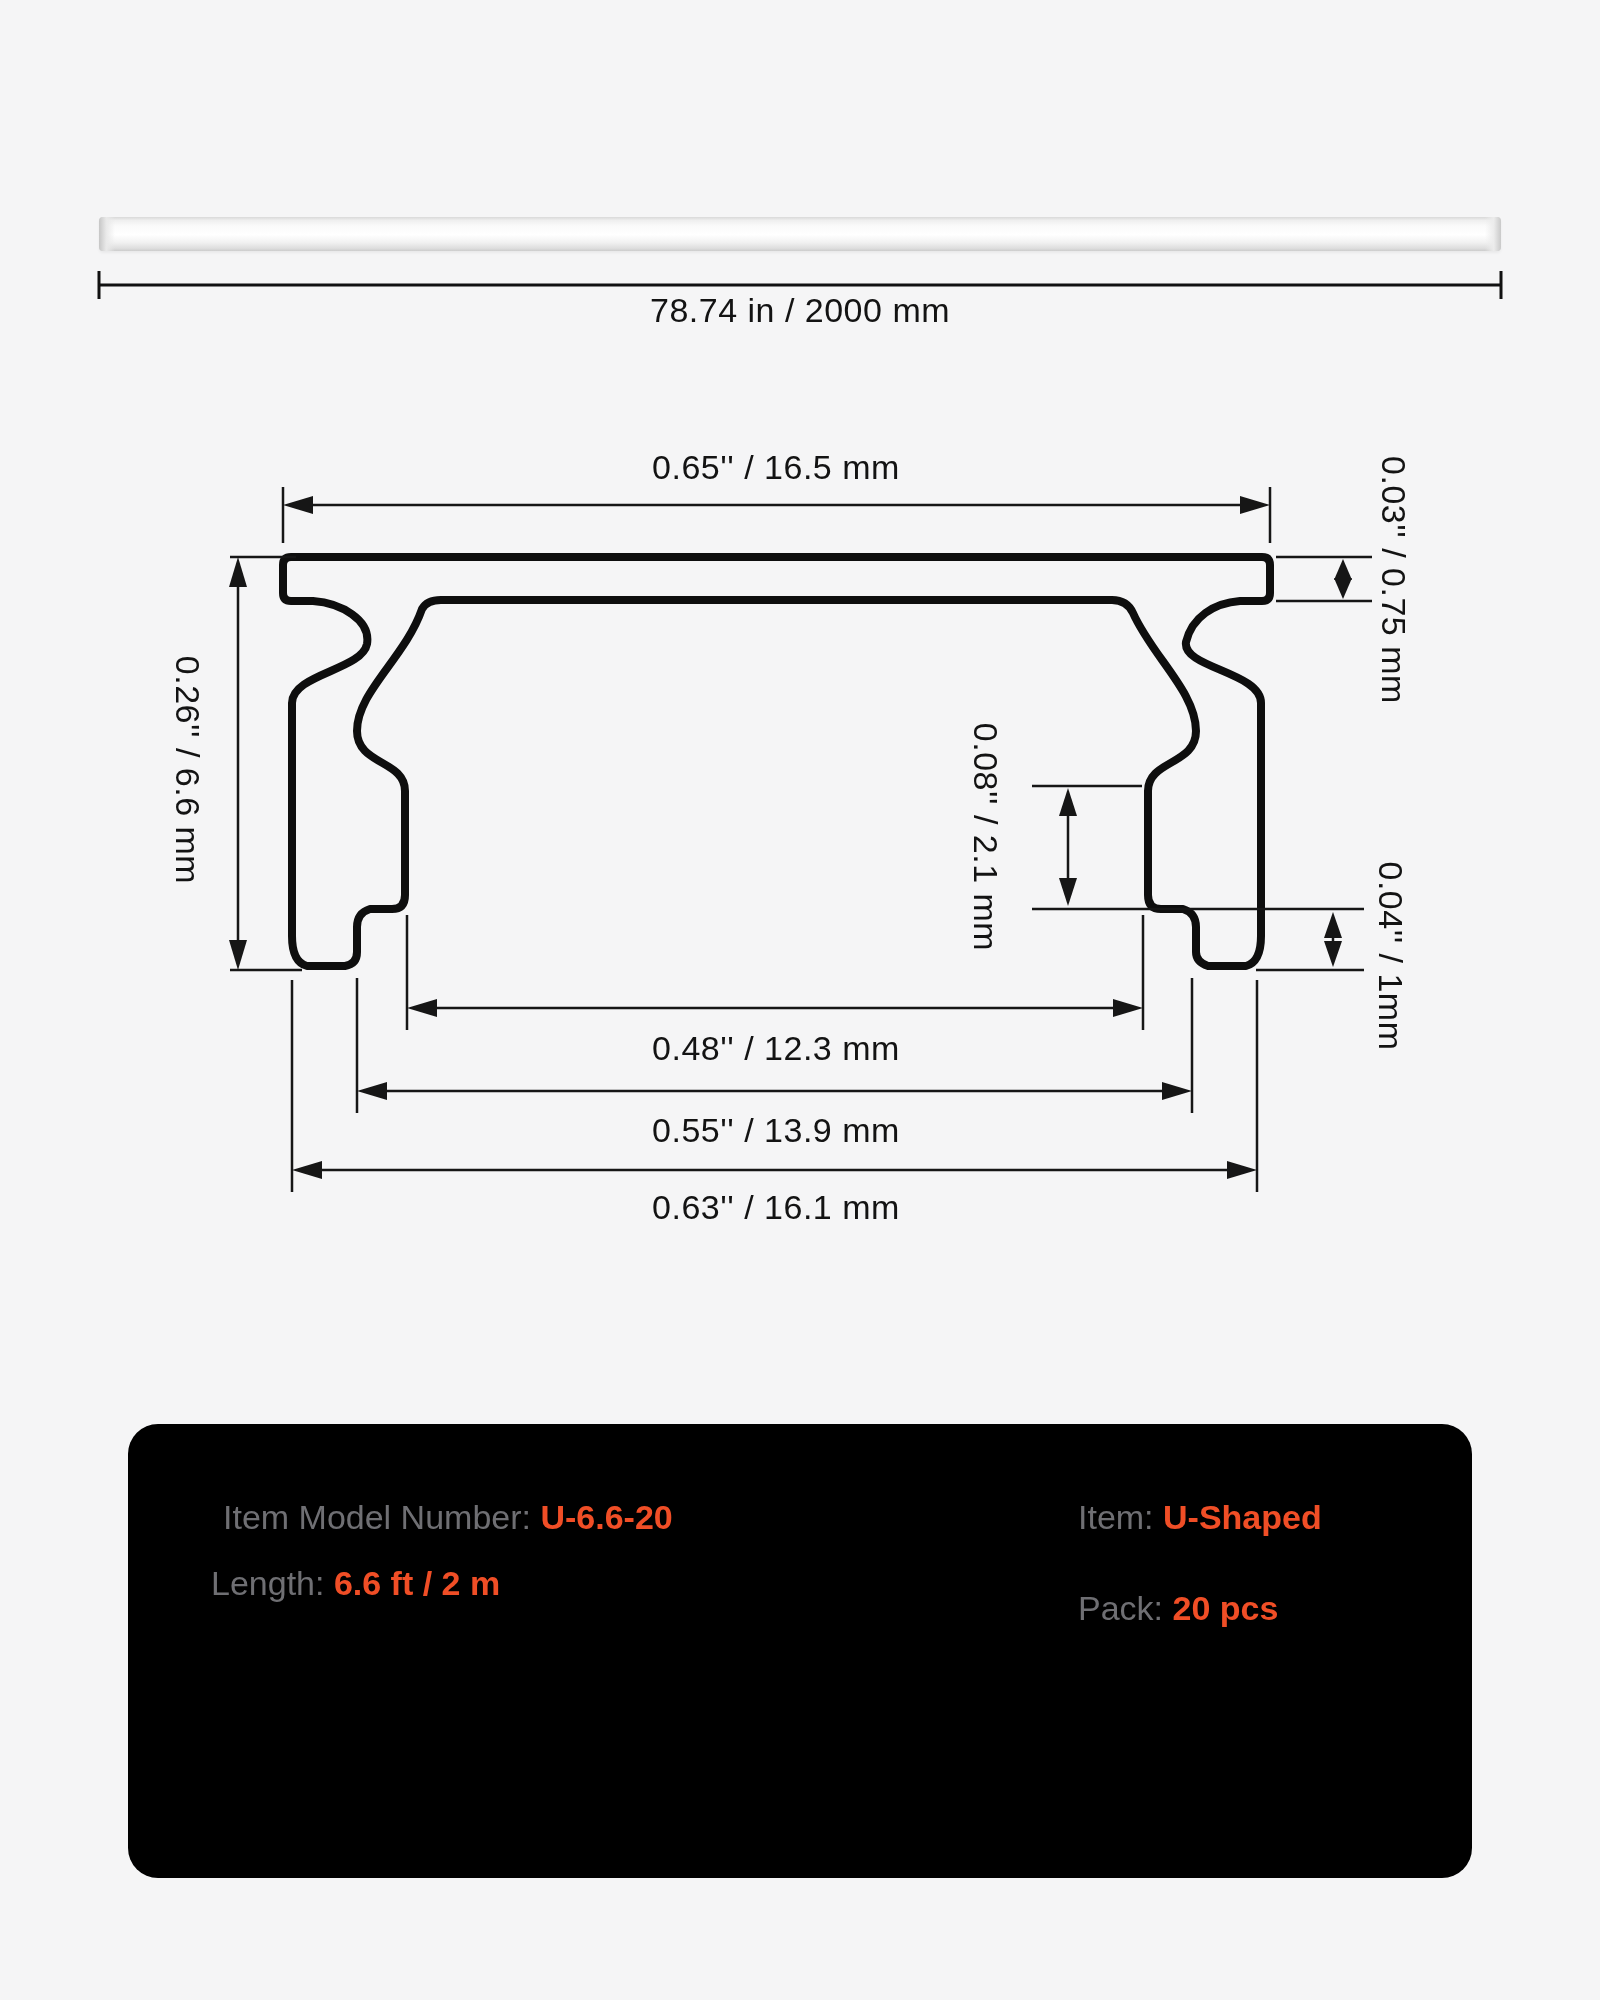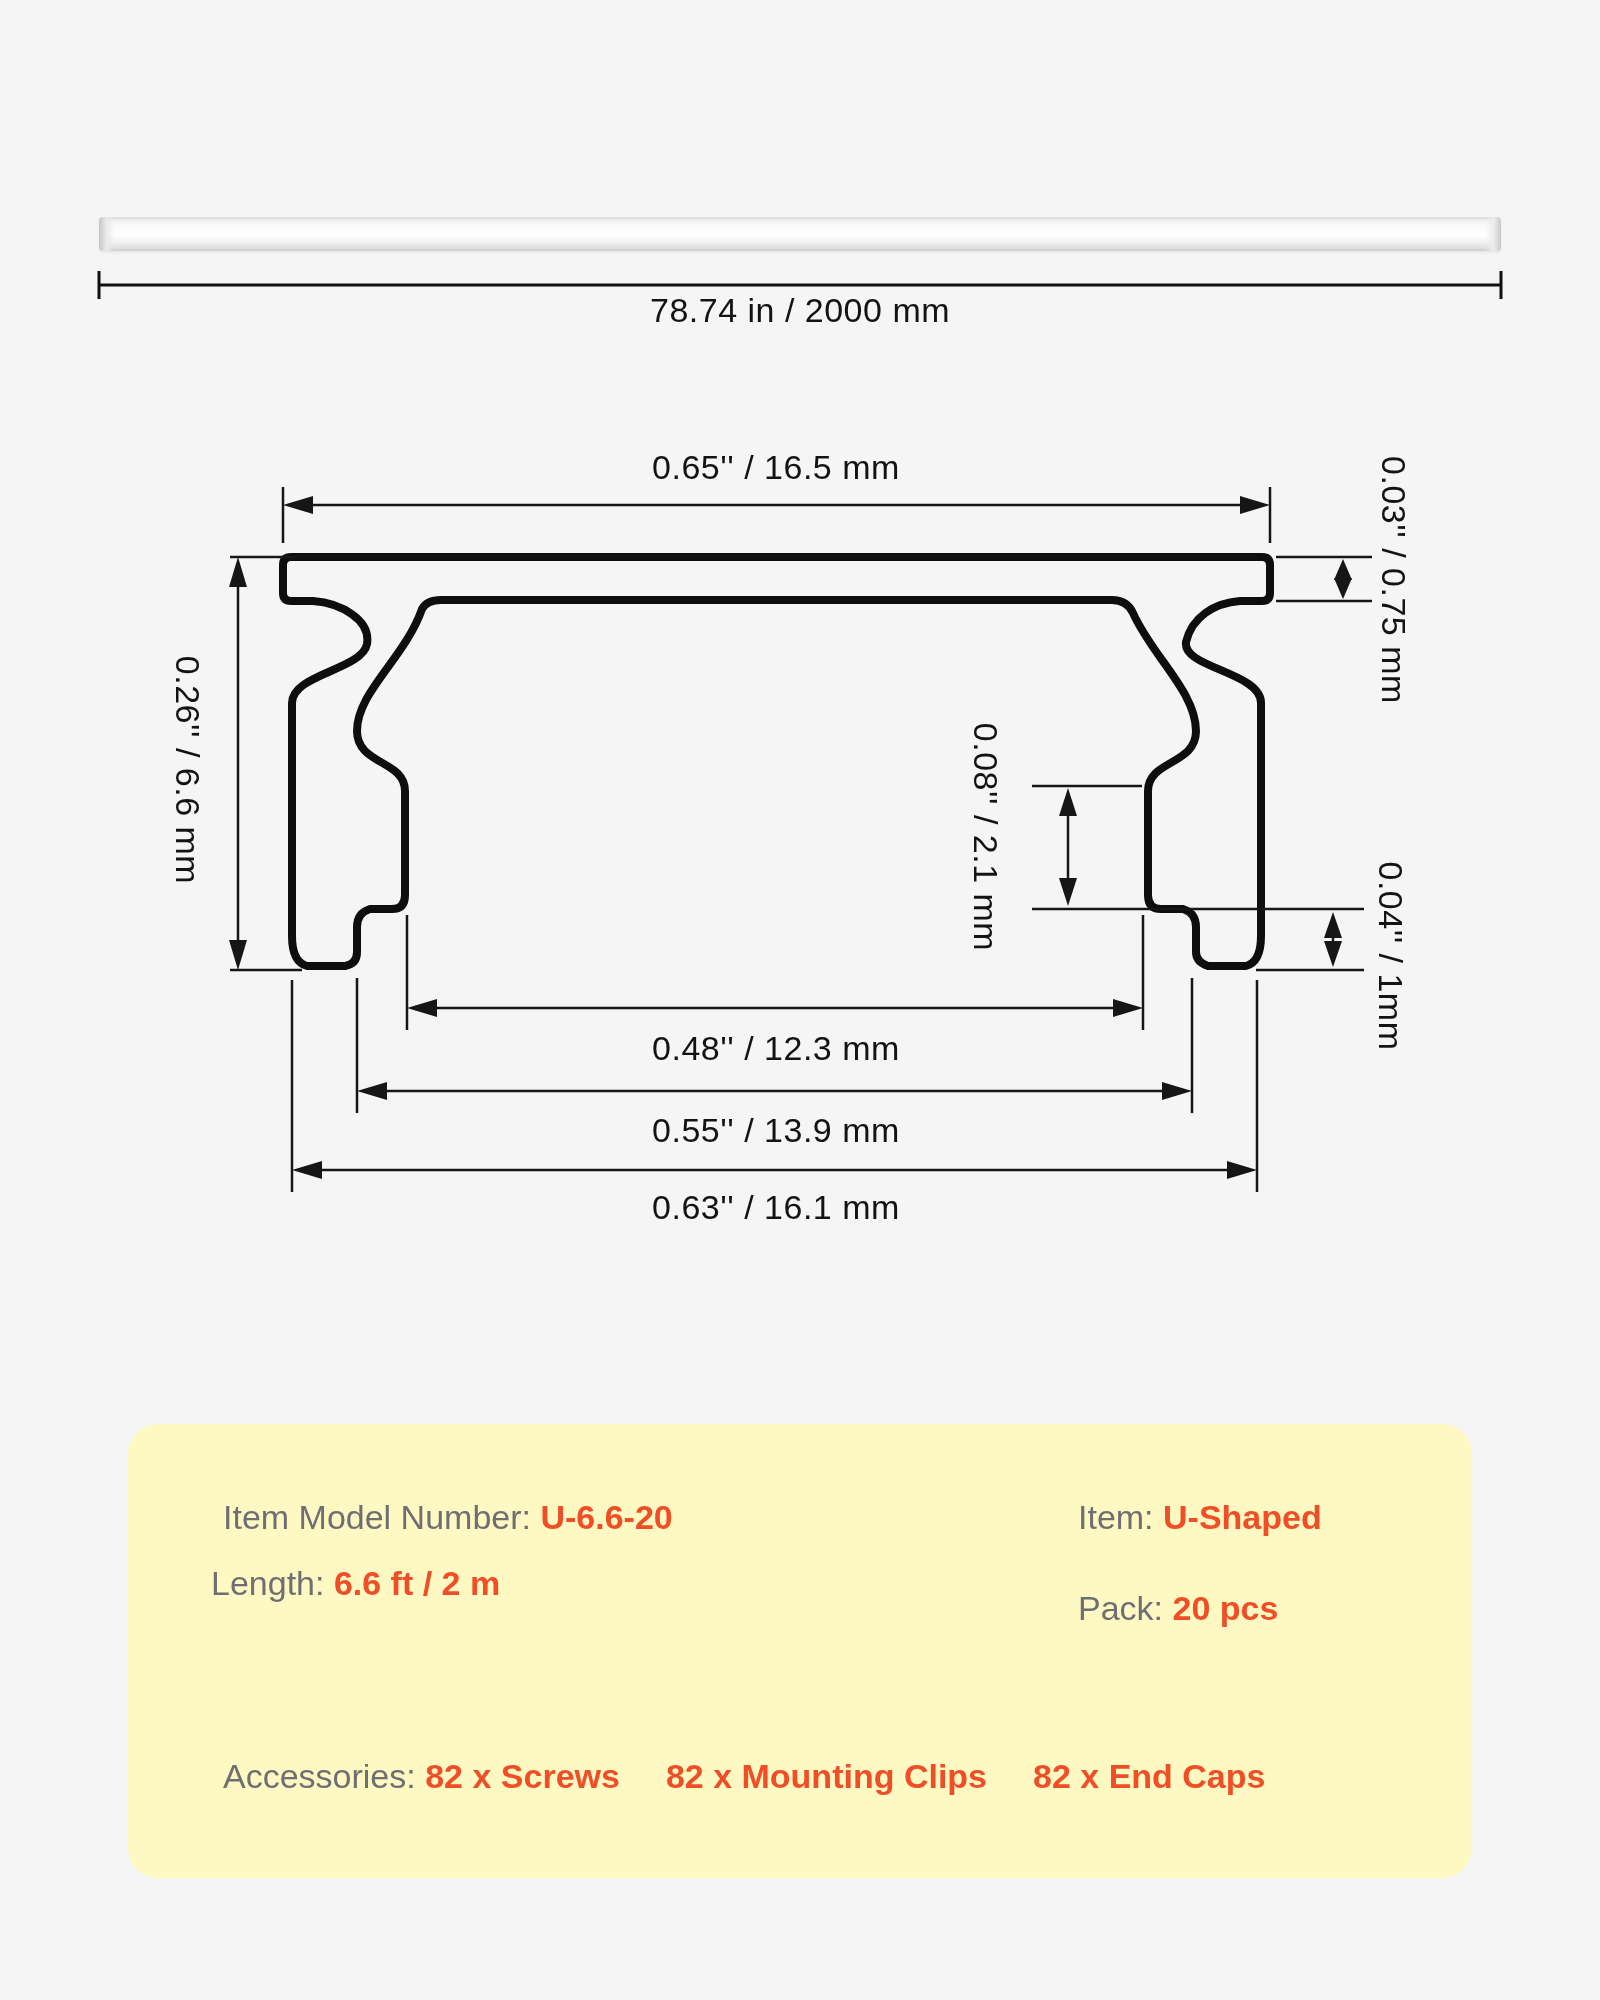--- a/index.html
+++ b/index.html
@@ -39,21 +39,21 @@
   .arr{fill:#161616;stroke:none;}
   text.dimtxt{
     fill:#131313;font-size:34px;font-weight:500;
     font-family:"Liberation Sans", sans-serif;
     letter-spacing:0.5px;
   }
 
   
   .spec-card{
     position:absolute;left:128px;top:1424px;width:1344px;height:454px;
-    background:#fef9c3;border-radius:30px;
+    background:#000000;border-radius:30px;
   }
   .spec-row{position:absolute;height:44px;line-height:44px;font-size:34px;white-space:nowrap;}
   .spec-label{color:#6f6f73;font-weight:400;}
   .spec-value{color:#f04e26;font-weight:700;}
   .acc-values{display:inline-flex;gap:46px;}
 </style>
 </head>
 <body>
 
 <div class="stage">
@@ -179,28 +179,20 @@
       <span class="spec-value">U-6.6-20</span>
     </div>
 
     <div class="spec-row" style="left:83px;top:137px;">
       <span class="spec-label">Length:</span>
       <span class="spec-value">6.6 ft / 2 m</span>
     </div>
 
 
 
-    <div class="spec-row" style="left:95px;top:330px;">
-      <span class="spec-label">Accessories:</span>
-      <span class="acc-values">
-        <span class="spec-value">82 x Screws</span>
-        <span class="spec-value">82 x Mounting Clips</span>
-        <span class="spec-value">82 x End Caps</span>
-      </span>
-    </div>
 
     <div class="spec-row" style="left:950px;top:71px;">
       <span class="spec-label">Item:</span>
       <span class="spec-value">U-Shaped</span>
     </div>
 
     <div class="spec-row" style="left:950px;top:137px;margin-top:25px;">
       <span class="spec-label">Pack:</span>
       <span class="spec-value">20 pcs</span>
     </div>

